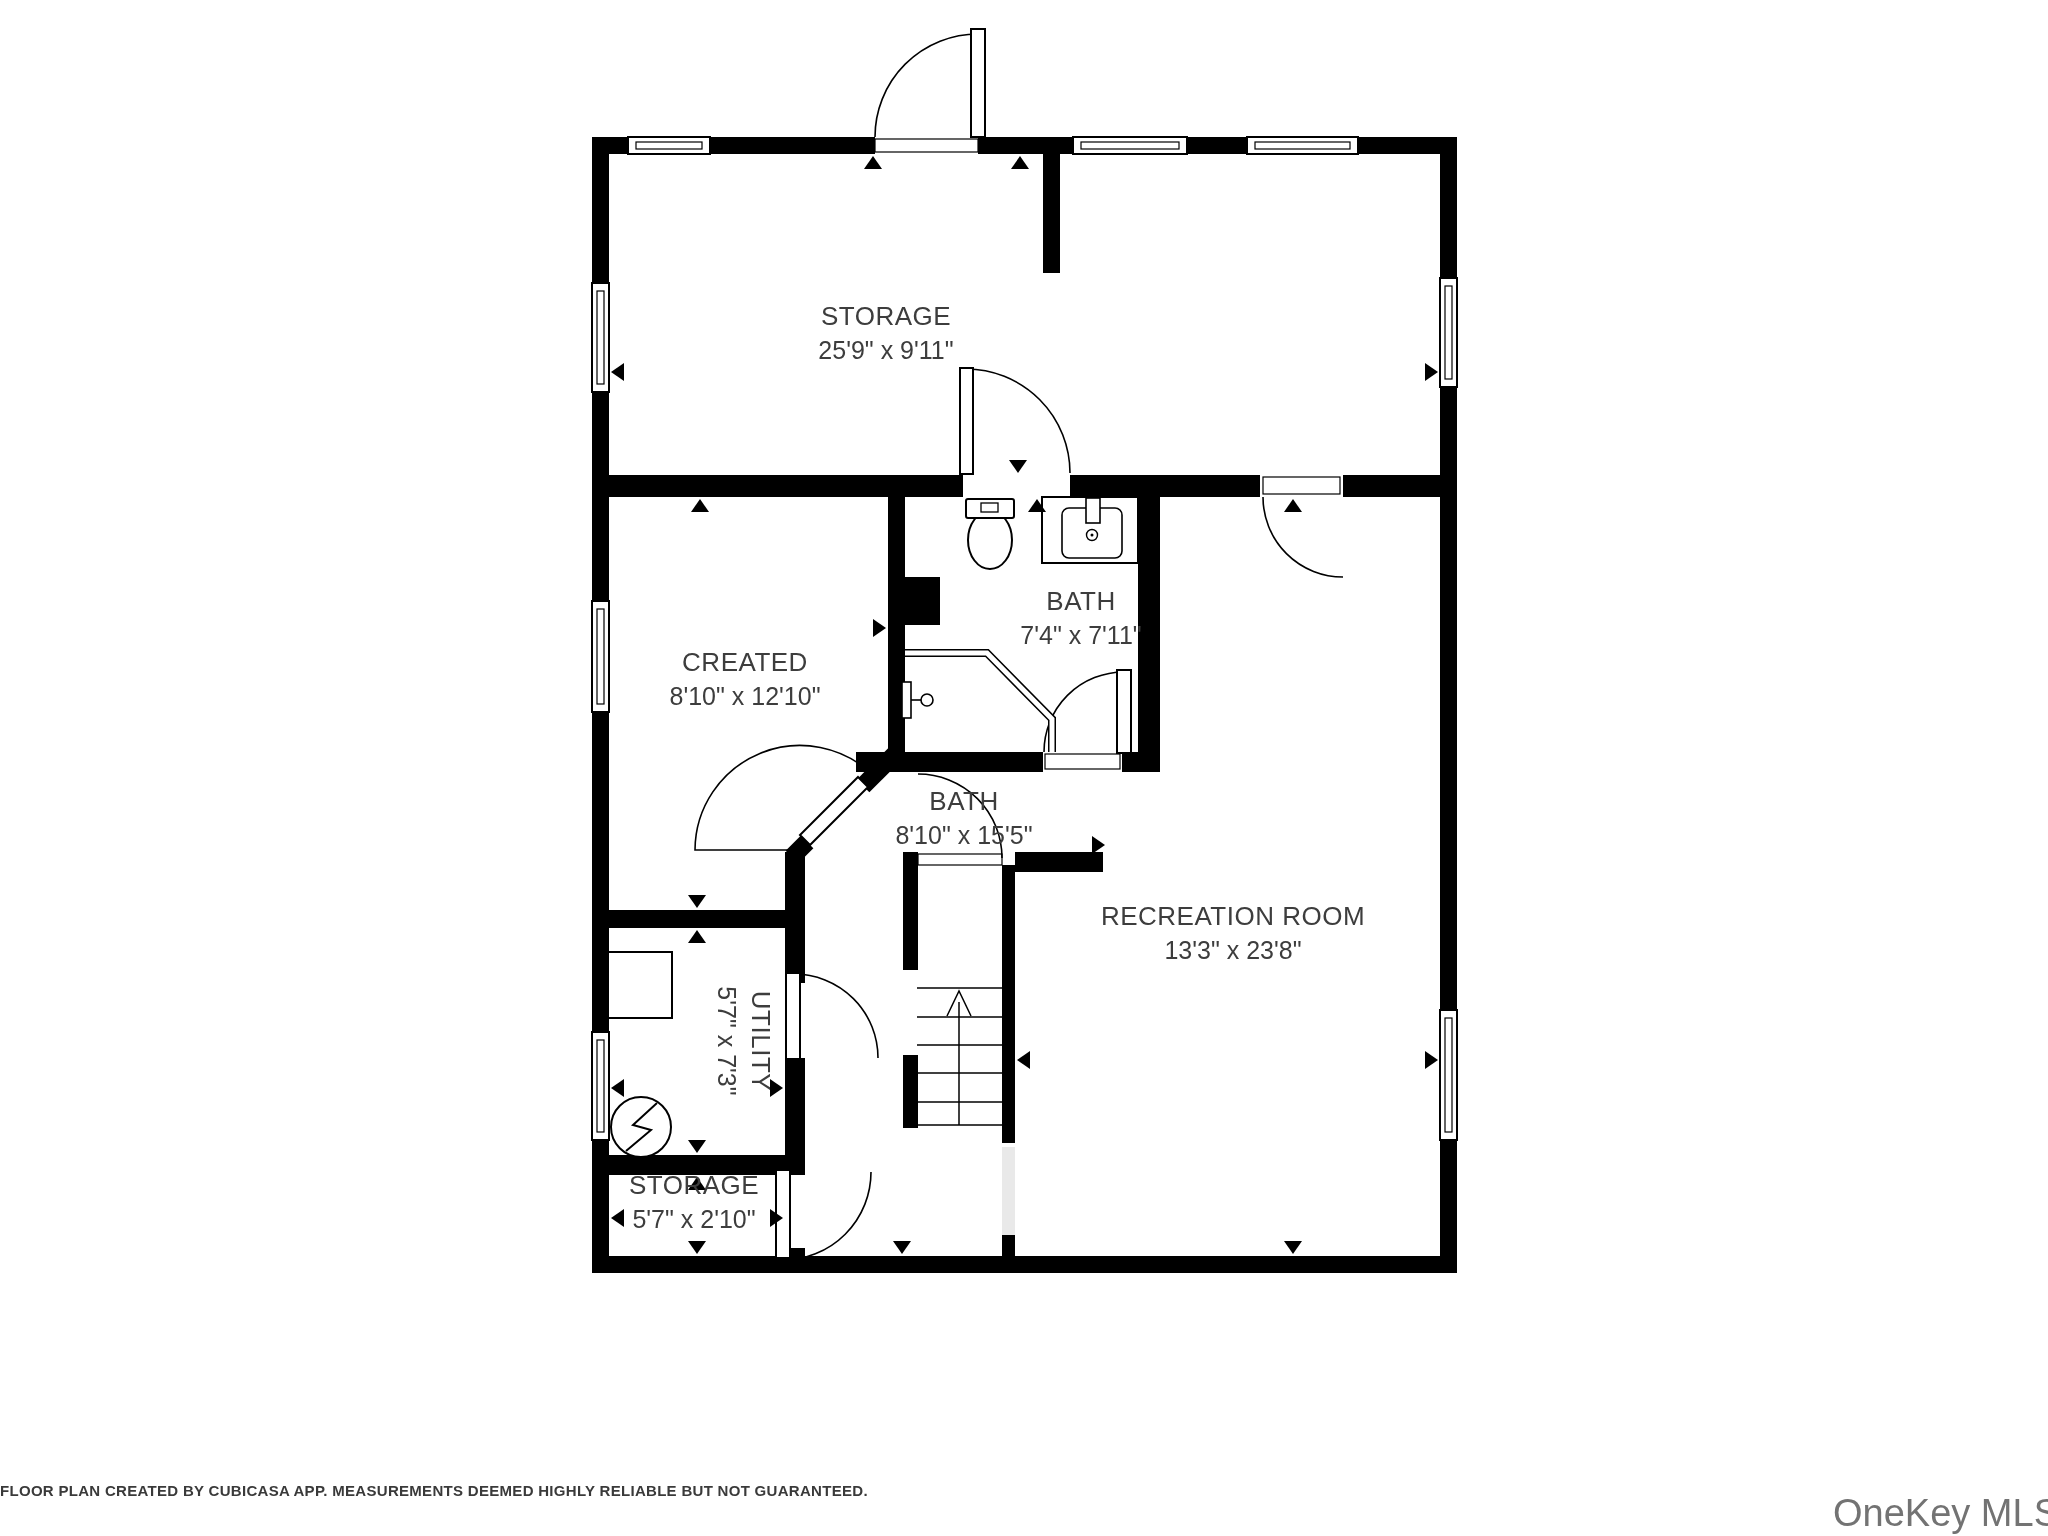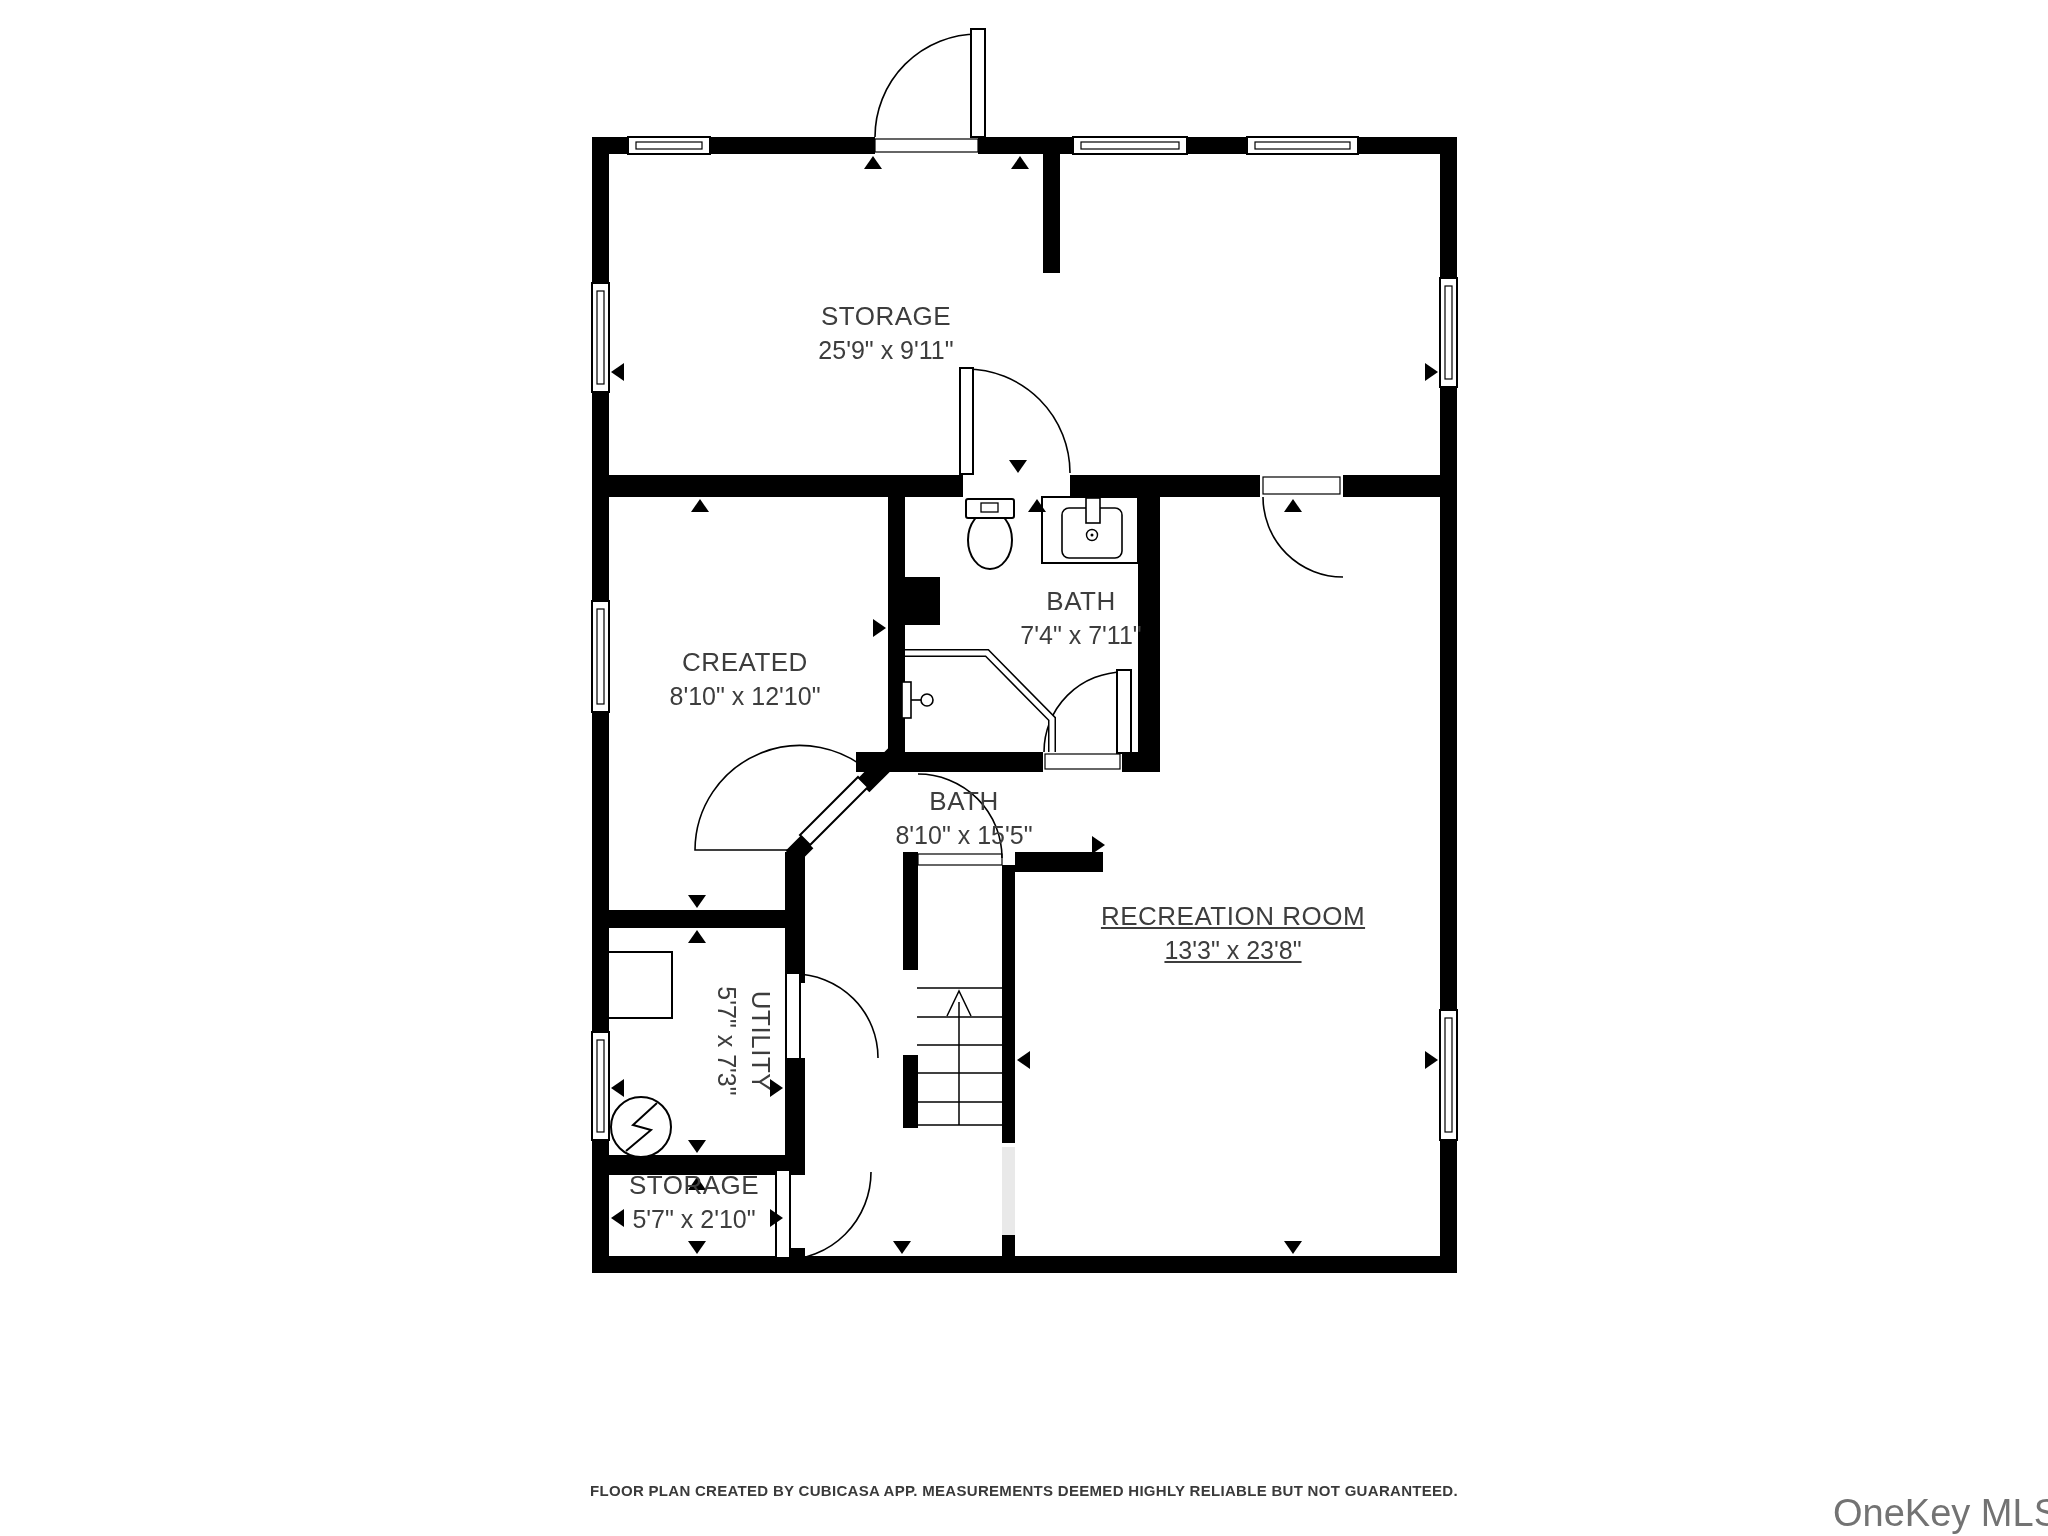--- a/index.html
+++ b/index.html
@@ -4,21 +4,21 @@
 <style>
   html,body{margin:0;padding:0;background:#fff;}
   #stage{position:relative;width:2048px;height:1536px;background:#fff;overflow:hidden;
          font-family:"Liberation Sans", sans-serif;padding-left:23px;}
   #plan-svg{position:absolute;left:0;top:0;}
   .room-label{position:absolute;transform:translate(-50%,0);text-align:center;
               color:#3d3d3d;white-space:nowrap;}
   .room-name{font-size:26px;line-height:34px;letter-spacing:.5px;}
   .room-dims{font-size:25px;line-height:34px;}
   .room-label.rot{transform:translate(-50%,-50%) rotate(90deg);}
-  #footer-note{position:absolute;left:0;top:1482px;width:2048px;text-align:center;
+  #footer-note{position:absolute;left:0;top:1482px;width:2048px;text-align:left;
                font-size:15px;font-weight:600;letter-spacing:.3px;color:#3a3a3a;}
   #watermark{position:absolute;right:12px;top:1492px;font-size:38px;color:#737373;}
 </style>
 </head>
 <body>
 
 <div id="stage">
 
 <svg id="plan-svg" width="2048" height="1536" viewBox="0 0 2048 1536">
 
@@ -226,21 +226,21 @@
 <div class="room-label" style="left:1081px;top:584px;">
   <div class="room-name">BATH</div>
   <div class="room-dims">7'4" x 7'11"</div>
 </div>
 
 <div class="room-label" style="left:964px;top:784px;">
   <div class="room-name">BATH</div>
   <div class="room-dims">8'10" x 15'5"</div>
 </div>
 
-<div class="room-label" style="left:1233px;top:899px;text-decoration:underline;">
+<div class="room-label" style="left:1233px;top:899px;">
   <div class="room-name">RECREATION ROOM</div>
   <div class="room-dims">13'3" x 23'8"</div>
 </div>
 
 <div class="room-label rot" style="left:744px;top:1041px;">
   <div class="room-name">UTILITY</div>
   <div class="room-dims">5'7" x 7'3"</div>
 </div>
 
 <div class="room-label" style="left:694px;top:1168px;">

